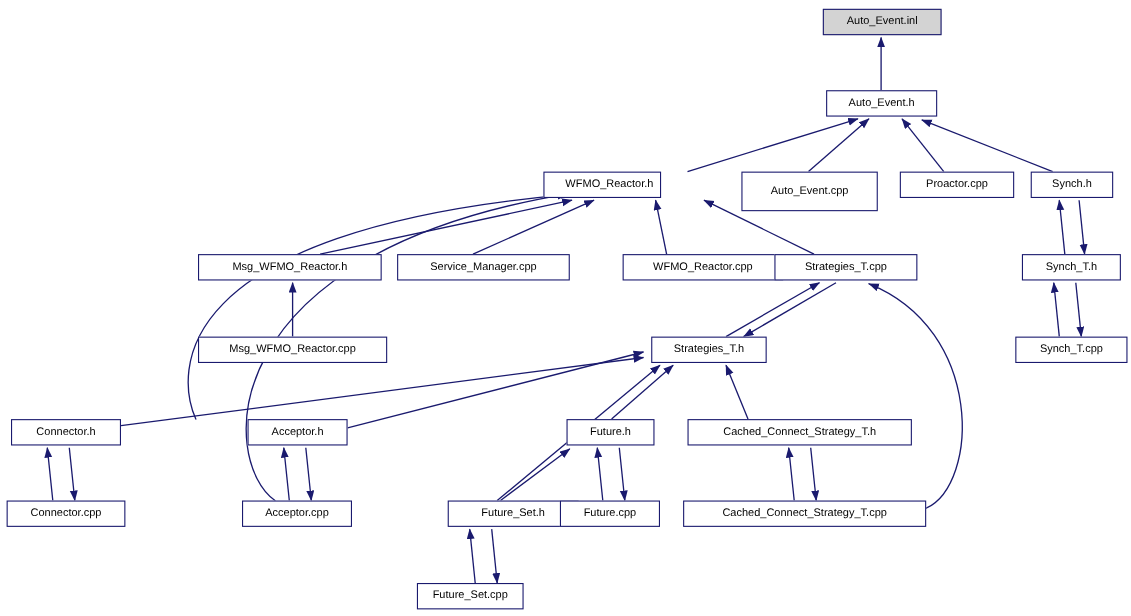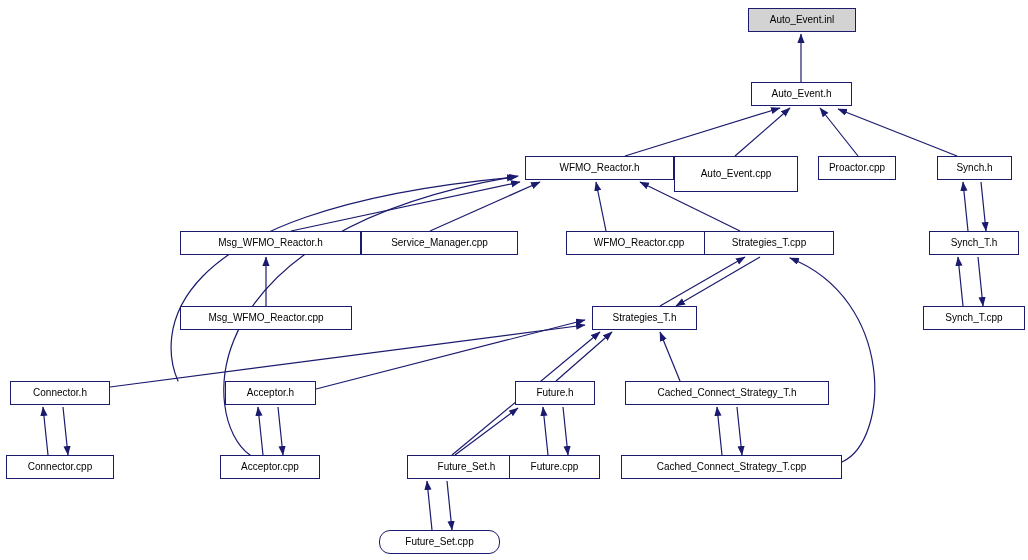--- a/index.html
+++ b/index.html
@@ -111,33 +111,33 @@
     </g>
   </svg>
 
   <div id="nodes">
       <div class="node root" style="left: 748px; top: 8px; width: 108px; height: 24px;">
         <span class="node-label">Auto_Event.inl</span>
       </div>
       <div class="node" style="left: 751px; top: 82px; width: 101px; height: 24px;">
         <span class="node-label">Auto_Event.h</span>
       </div>
-      <div class="node" style="left: 525px; top: 156px; width: 149px; height: 24px;">
+      <div class="node" style="left: 494px; top: 156px; width: 107px; height: 24px; justify-content: flex-end;">
         <span class="node-label">WFMO_Reactor.h</span>
       </div>
       <div class="node" style="left: 674px; top: 156px; width: 124px; height: 36px;">
         <span class="node-label">Auto_Event.cpp</span>
       </div>
-      <div class="node" style="left: 818px; top: 156px; width: 78px; height: 24px;">
+      <div class="node" style="left: 818px; top: 156px; width: 104px; height: 24px;">
         <span class="node-label">Proactor.cpp</span>
       </div>
       <div class="node" style="left: 937px; top: 156px; width: 75px; height: 24px;">
         <span class="node-label">Synch.h</span>
       </div>
-      <div class="node" style="left: 180px; top: 231px; width: 181px; height: 24px;">
+      <div class="node" style="left: 180px; top: 231px; width: 167px; height: 24px;">
         <span class="node-label">Msg_WFMO_Reactor.h</span>
       </div>
       <div class="node" style="left: 361px; top: 231px; width: 157px; height: 24px;">
         <span class="node-label">Service_Manager.cpp</span>
       </div>
       <div class="node" style="left: 538px; top: 231px; width: 146px; height: 24px; margin-left: 28px;">
         <span class="node-label">WFMO_Reactor.cpp</span>
       </div>
       <div class="node" style="left: 704px; top: 231px; width: 130px; height: 24px;">
         <span class="node-label">Strategies_T.cpp</span>
@@ -174,17 +174,17 @@
       </div>
       <div class="node" style="left: 407px; top: 455px; width: 119px; height: 24px;">
         <span class="node-label">Future_Set.h</span>
       </div>
       <div class="node" style="left: 509px; top: 455px; width: 91px; height: 24px; align-items: center;">
         <span class="node-label">Future.cpp</span>
       </div>
       <div class="node" style="left: 621px; top: 455px; width: 221px; height: 24px;">
         <span class="node-label">Cached_Connect_Strategy_T.cpp</span>
       </div>
-      <div class="node" style="left: 379px; top: 530px; width: 121px; height: 24px; border-radius: 11px;">
+      <div class="node" style="left: 379px; top: 530px; width: 97px; height: 24px;">
         <span class="node-label">Future_Set.cpp</span>
       </div>
     </div>
 </div>
 
 </body></html>

